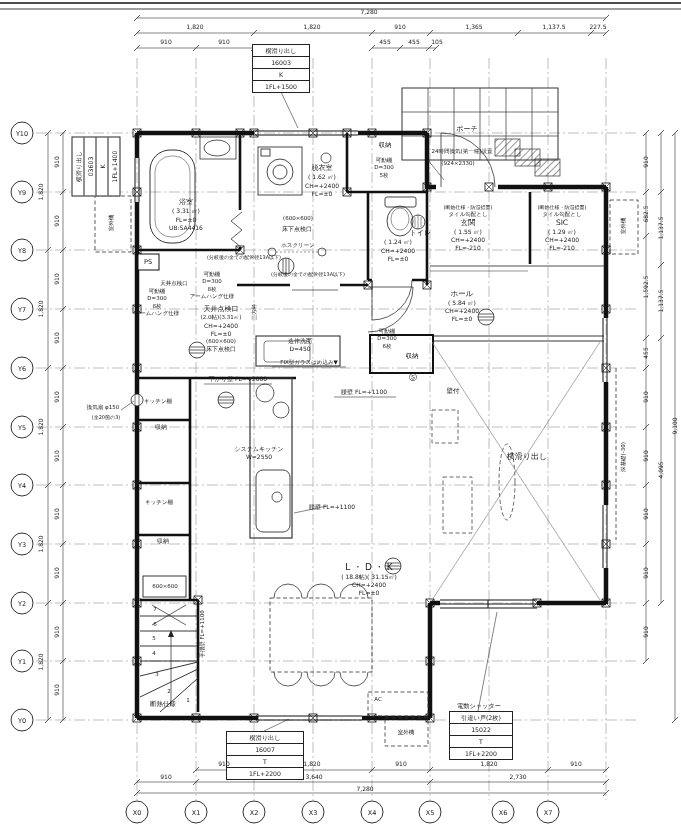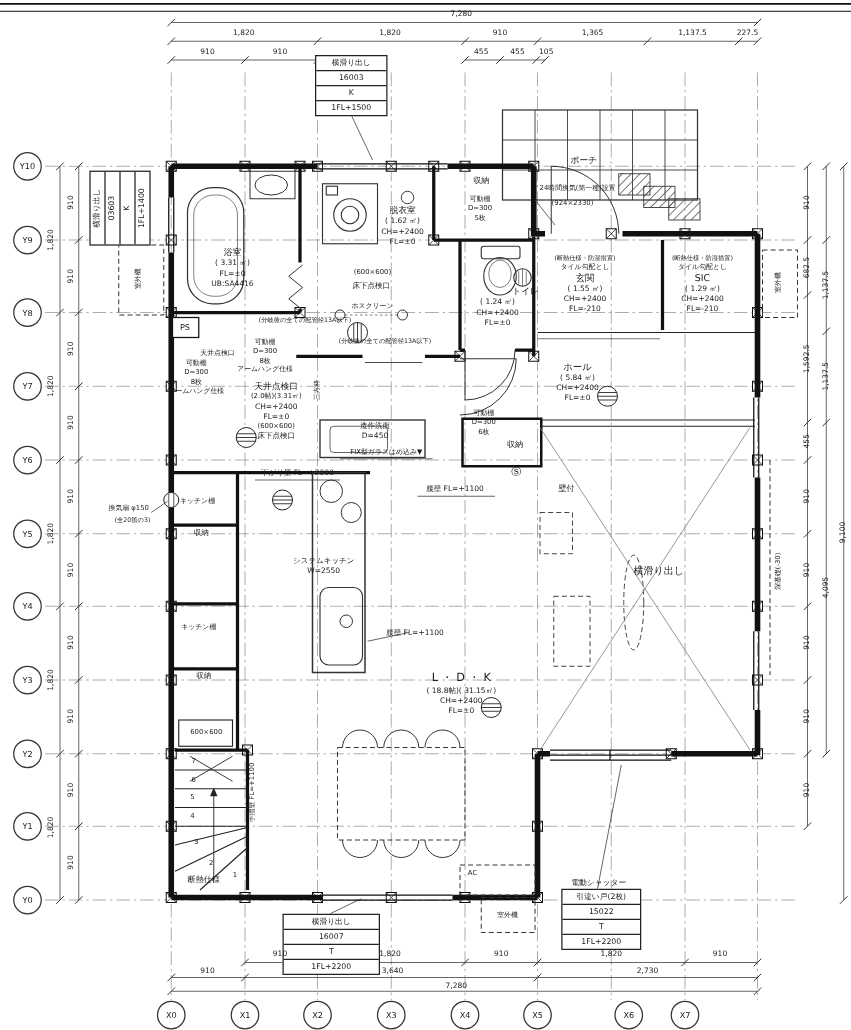--- a/index.html
+++ b/index.html
@@ -500,21 +500,21 @@
       </div>
       <div class="blk" style="left: 221px; top: 305px;">
         <div style="font-size: 7px;">天井点検口</div>
         <div style="font-size: 5.5px;">(2.0帖)(3.31㎡)</div>
         <div style="font-size: 6px;">CH=+2400</div>
         <div style="font-size: 6px;">FL=±0</div>
         <div style="font-size: 5.5px;">(600×600)</div>
         <div style="font-size: 6px;">床下点検口</div>
       </div>
       <div class="blk" style="left: 369px; top: 537px;">
-        <div style="font-size: 9px;">L ・ D ・ K</div>
+        <div style="font-size: 9px; margin-top: 24px;">L ・ D ・ K</div>
         <div style="font-size: 6px;">( 18.8帖)( 31.15㎡)</div>
         <div style="font-size: 6px;">CH=+2400</div>
         <div style="font-size: 6px;">FL=±0</div>
       </div>
       <div class="blk" style="left: 384px; top: 157px;">
         <div style="font-size: 5.5px;">可動棚</div>
         <div style="font-size: 5.5px;">D=300</div>
         <div style="font-size: 5.5px;">5枚</div>
       </div>
       <div class="blk" style="left: 387px; top: 328px;">

